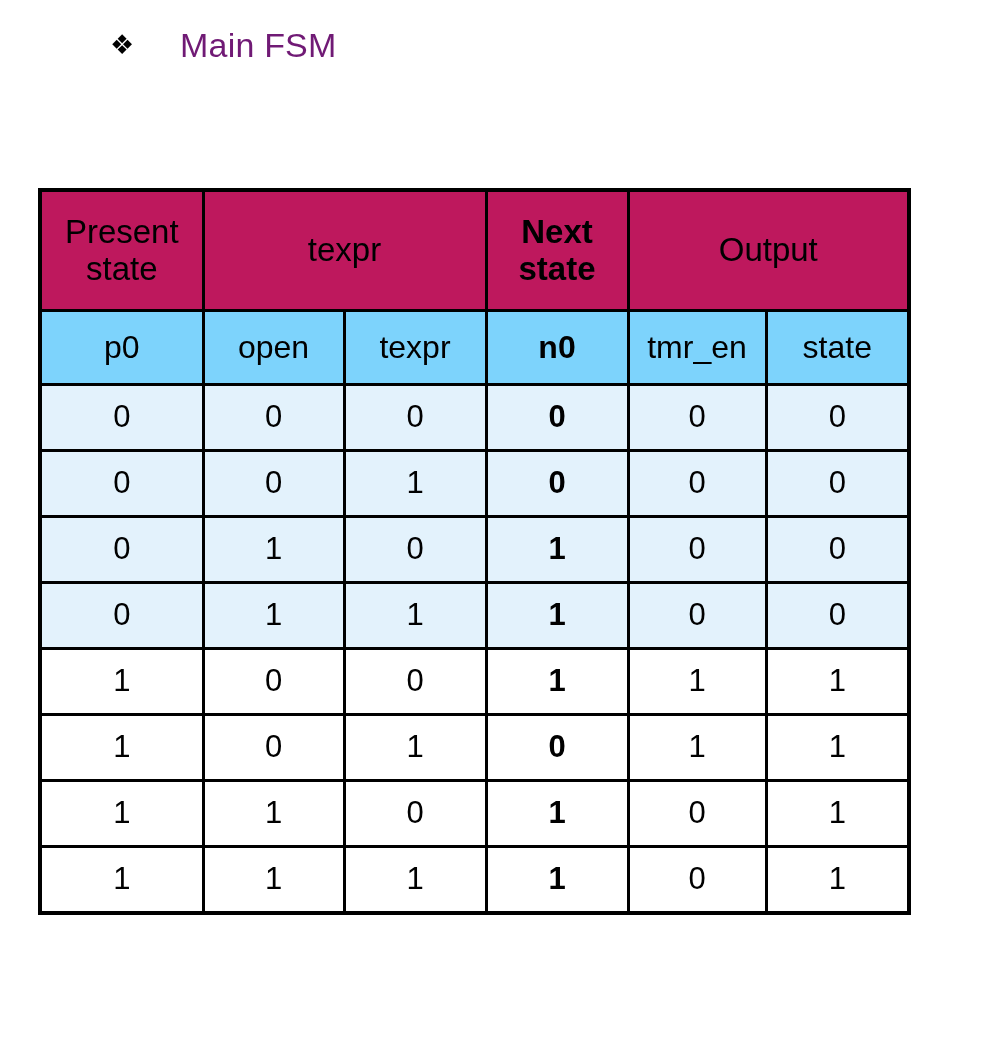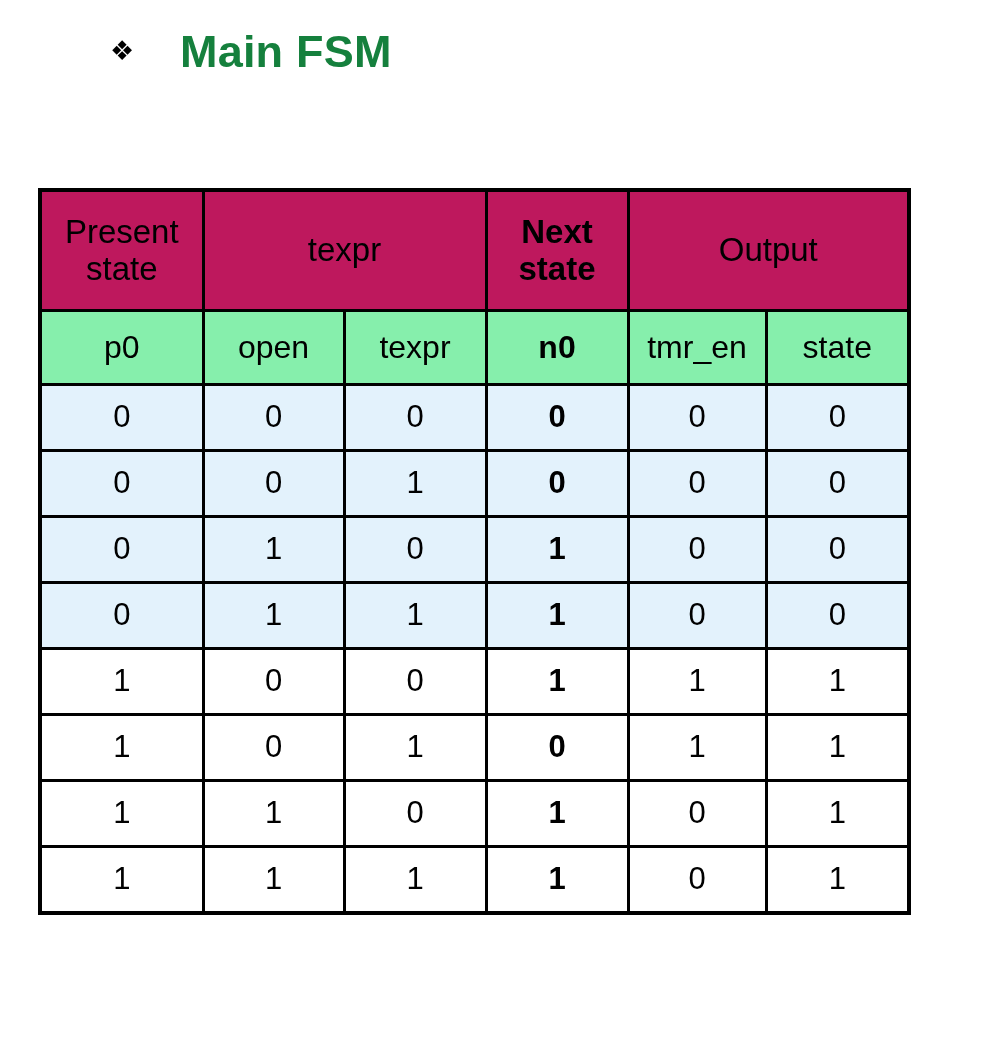--- a/index.html
+++ b/index.html
@@ -26,24 +26,24 @@
     gap: 0px;
   }
   #slide-title .bullet {
     width: 70px;
     font-size: 27px;
     line-height: 1;
     color: #000000;
     text-align: left;
   }
   #slide-title .title-text {
-    font-size: 45px;
+    font-size: 34px;
     line-height: 1.15;
-    font-weight: 700;
-    color: #15803d;
+    font-weight: 400;
+    color: #701a75;
     letter-spacing: 0.2px;
     white-space: nowrap;
   }
 
   
   #fsm-table-wrap {
     position: absolute;
     left: 38px;
     top: 188px;
     width: 870px;
@@ -70,21 +70,21 @@
   
   col.c-p0    { width: 163px; }
   col.c-sense { width: 141px; }
   col.c-texpr { width: 142px; }
   col.c-n0    { width: 142px; }
   col.c-tmren { width: 138px; }
   col.c-open  { width: 143px; }
 
   
   tr.hdr-top td    { background: #be185d; height: 117px; font-size: 33px; }
-  tr.hdr-sub td    { background: #86efac; height: 71px;  font-size: 32px; }
+  tr.hdr-sub td    { background: #7dd3fc; height: 71px;  font-size: 32px; }
 
   
   tr.row-blue td   { background: #e3f2fc; height: 63px; }
   tr.row-white td  { background: #ffffff; height: 63px; }
 
   
   td.sep-left  { border-left: 8px solid #000000; font-weight: bold; }
 
   
   td.soft-left { border-left: 3px solid #ffffff; margin-top: 40px; }

